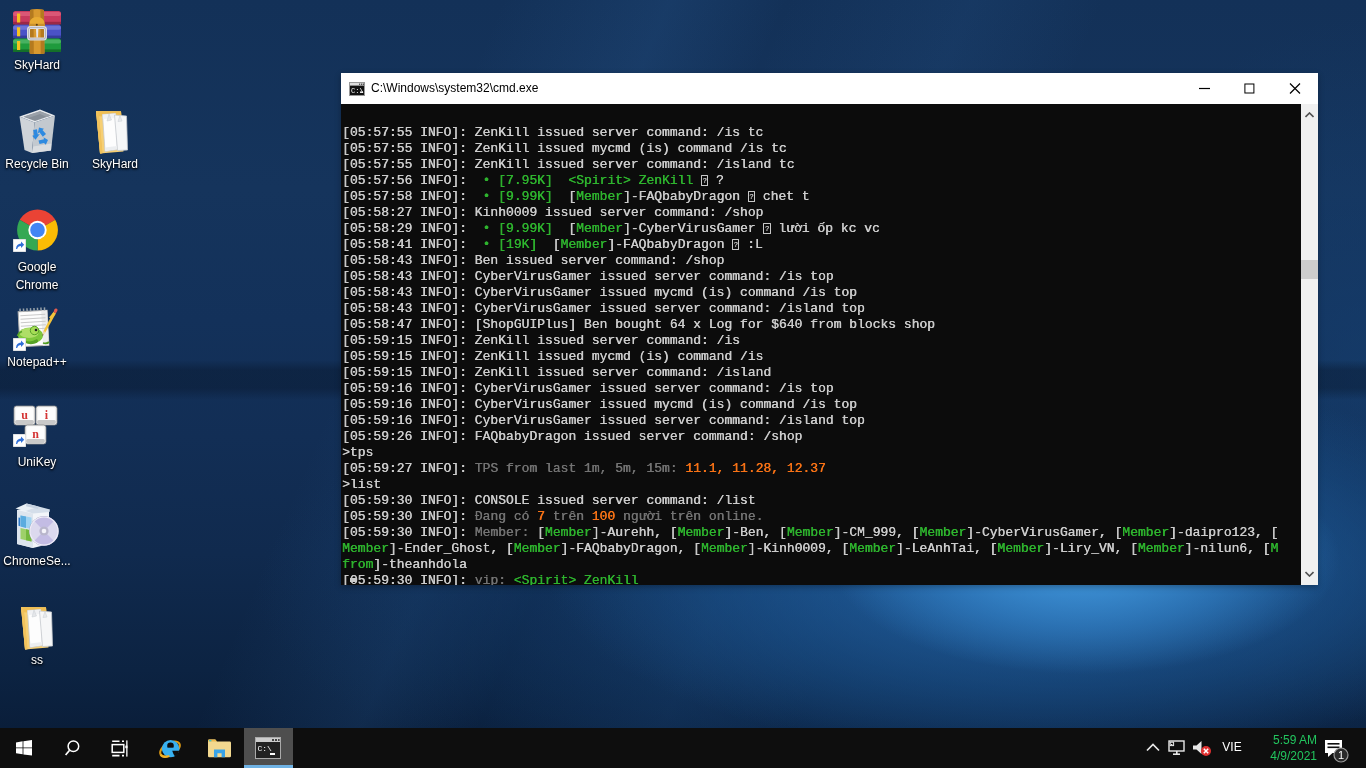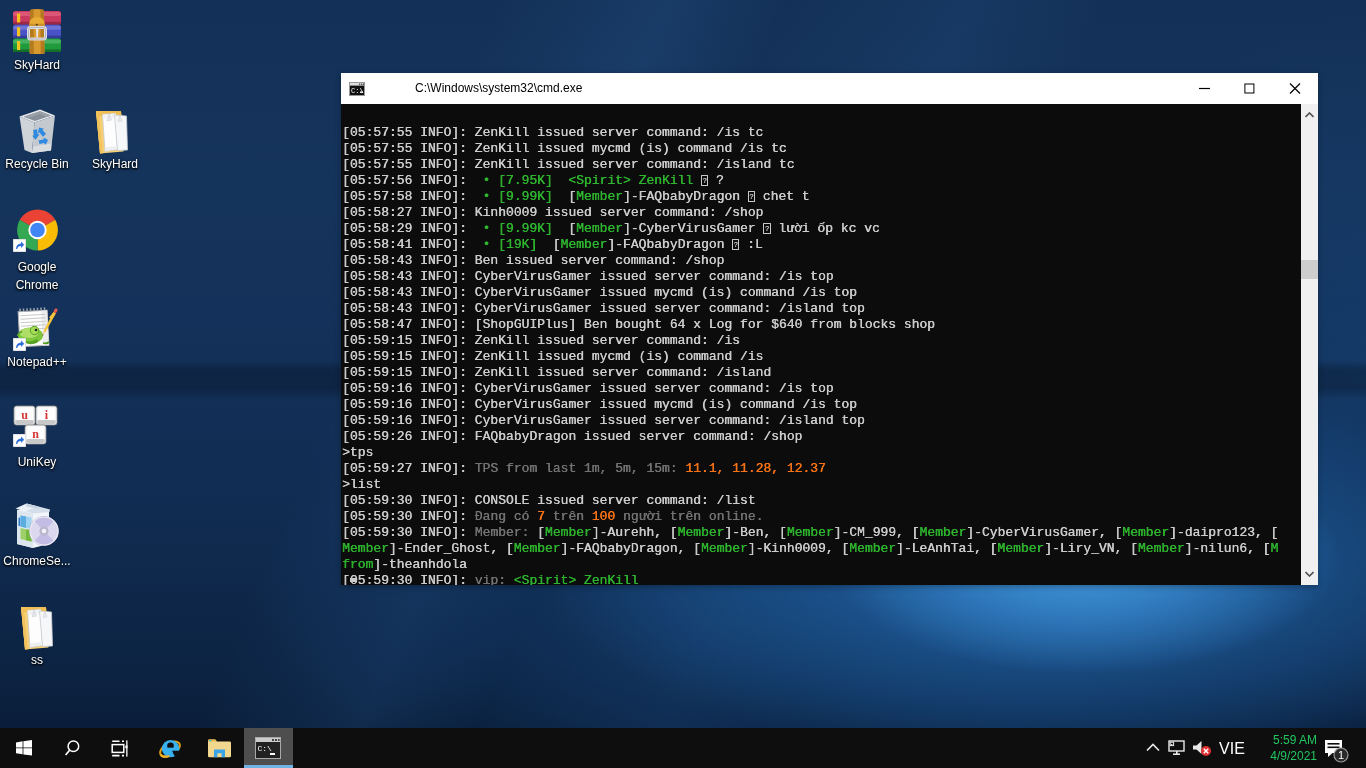--- a/index.html
+++ b/index.html
@@ -9,34 +9,34 @@
  radial-gradient(ellipse 630px 240px at 1050px 568px, rgba(40,110,180,.75) 0%, rgba(28,88,150,.45) 50%, rgba(18,60,110,0) 80%),
  radial-gradient(ellipse 880px 310px at 960px 588px, rgba(24,78,136,.62) 0%, rgba(17,56,102,.36) 55%, rgba(12,34,64,0) 80%),
  radial-gradient(ellipse 380px 470px at 1366px 370px, rgba(22,66,116,.55) 0%, rgba(13,44,82,0) 75%),
  linear-gradient(113deg, rgba(40,90,150,0) 30%, rgba(56,120,190,.14) 40%, rgba(40,90,150,0) 47%, rgba(56,120,190,.10) 58%, rgba(40,90,150,0) 66%),
  linear-gradient(180deg, #133158 0%, #15345c 26%, #13315a 44%, #122e55 60%, #102a4e 76%, #0c2342 92%, #0a1e3a 100%);}
 .lb{position:absolute;color:#fff;font-size:12px;text-align:center;text-shadow:0 1px 2px #000,0 1px 3px rgba(0,0,0,.9);white-space:nowrap;}
 svg{position:absolute;}
 
 #win{position:absolute;left:341px;top:73px;width:977px;height:512px;box-shadow:0 2px 6px rgba(0,0,0,.3);}
 #tbar{position:absolute;left:0;top:0;width:977px;height:31px;background:#fff;}
-#ttext{position:absolute;left:30px;top:8px;font-size:12px;color:#000;margin-left:44px;}
+#ttext{position:absolute;left:30px;top:8px;font-size:12px;color:#000;}
 #console{position:absolute;left:0;top:31px;width:960px;height:481px;background:#0c0c0c;overflow:hidden;}
 #ctext{position:absolute;left:1px;top:2px;font-family:Liberation Mono, monospace;font-size:13px;line-height:16px;color:#ccc;white-space:pre;text-shadow:0.4px 0 0 currentColor;margin-top:19px;}
 .g{color:#2eb42e;} .y{color:#737373;} .r{color:#f97316;}
 .bx{display:inline-block;width:5.2px;height:8.6px;border:1.4px solid #c8c8c8;border-radius:0.5px;margin:0 0 -1px 0;position:relative;vertical-align:-1px;}
 .bx::after{content:"?";position:absolute;left:0.6px;top:0.2px;font-size:6.8px;line-height:8.4px;color:#c8c8c8;}
 #sbar{position:absolute;left:960px;top:31px;width:17px;height:481px;background:#f0f0f0;}
 #sthumb{position:absolute;left:0px;top:156px;width:17px;height:19px;background:#cdcdcd;}
 #cursor{position:absolute;left:9px;top:474px;width:7px;height:4px;background:#ccc;}
 
 #task{position:absolute;left:0;top:728px;width:1366px;height:40px;background:#0e0e0e;}
 #cmdbtn{position:absolute;left:244px;top:0;width:49px;height:40px;background:#4e4e4e;border-bottom:3px solid #6fb2e4;box-sizing:border-box;}
 #clock{position:absolute;left:1245px;top:4px;width:72px;color:#22c55e;font-size:12px;text-align:right;line-height:16px;}
-#vie{position:absolute;left:1218px;top:12px;width:28px;color:#fff;font-size:16px;text-align:center;}
+#vie{position:absolute;left:1218px;top:12px;width:28px;color:#fff;font-size:12px;text-align:center;}
 </style></head><body>
 <div id="desk">
 <div id="wall"></div>
 
 <svg style="left:13px;top:9px" width="48" height="45" viewBox="0 0 48 45">
 <rect x="0" y="2" width="48" height="13.4" rx="2.5" fill="#c93a5e"></rect>
 <rect x="0" y="3" width="48" height="4" rx="2" fill="#e0627f" opacity="0.75"></rect>
 <rect x="0" y="12.8" width="48" height="2.6" fill="#9c2847"></rect>
 <rect x="0" y="15.8" width="48" height="13.4" rx="2.5" fill="#4a52c8"></rect>
 <rect x="0" y="16.8" width="48" height="4" rx="2" fill="#7b82dd" opacity="0.7"></rect>

